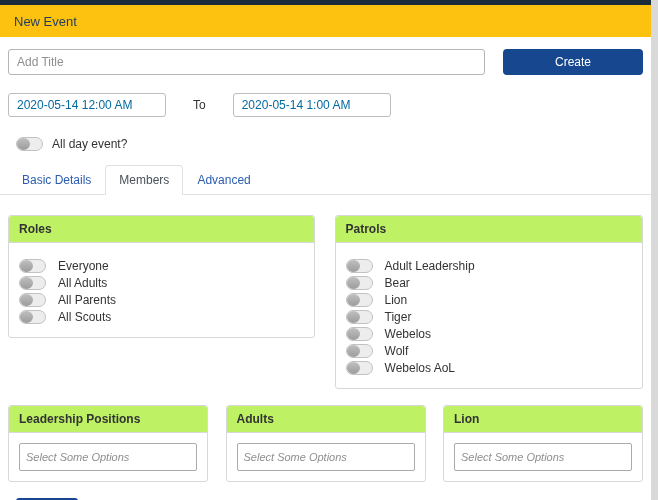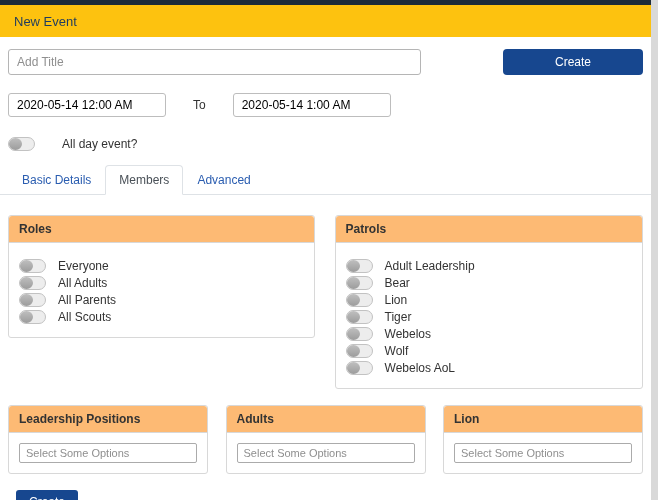--- a/index.html
+++ b/index.html
@@ -15,38 +15,38 @@
   .topbar { height: 5px; background: var(--topbar, #1c2b39); }
 
   .appbar {
     height: 31px; background: var(--gold, #fdc20f);
     display: flex; align-items: center; padding: 16px 14px;
   }
   .appbar-title { font-size: 13px; font-weight: 500; color: var(--header_text, #1f3c5f); }
 
   .title-row { display: flex; align-items: center; padding: 12px 8px 0 8px; }
   .title-input {
-    width: 413px; height: 26px; border: 1px solid #b5b5b5; border-radius: 3px;
+    width: 477px; height: 26px; border: 1px solid #b5b5b5; border-radius: 3px;
     padding: 0 8px; font-size: 12px; font-family: inherit; color: #333; outline: none;
   }
   .title-input::placeholder { color: #8f8f8f; }
   .btn {
     background: var(--navy, #17478f); color: #fff; border: none;
     font-family: inherit; font-size: 12px; cursor: pointer;
   }
   .create-btn-top { margin-left: auto; width: 140px; height: 26px; border-radius: 4px; }
 
   .date-row { display: flex; align-items: center; padding: 12px 8px 0 8px; font-size: 12px; color: #333; }
   .date-input {
     width: 158px; height: 24px; border: 1px solid #bdbdbd; border-radius: 3px;
-    padding: 8px 8px; font-size: 12px; font-family: inherit; color: #000000; outline: none;
+    padding: 8px 8px; font-size: 12px; font-family: inherit; color: #0369a1; outline: none;
   }
   .date-sep { margin: 11px 27px; }
 
-  .allday-row { display: flex; align-items: center; gap: 27px; padding: 14px 8px 0 8px; font-size: 12px; color: #333; }
+  .allday-row { display: flex; align-items: center; gap: 9px; padding: 14px 8px 0 16px; font-size: 12px; color: #333; }
 
   .toggle {
     position: relative; display: inline-block; flex: 0 0 auto;
     width: 27px; height: 14px; background: #ededed;
     border: 1px solid #c2c2c2; border-radius: 8px; cursor: pointer;
   }
   .knob {
     position: absolute; left: 0; top: 0; width: 13px; height: 12px;
     background: linear-gradient(#bfbfbf, #9c9c9c); border-radius: 50%;
   }
@@ -63,32 +63,32 @@
   .tab.active {
     background: #fff; border-color: #dee2e6 #dee2e6 #ffffff #dee2e6; color: #495057;
   }
 
   .content { padding: 0 8px; }
   .panels-row1 { display: flex; gap: 20px; margin-top: 20px; align-items: flex-start; }
   .panel { border: 1px solid #d8d8d8; border-radius: 3px; background: #fff; }
   .panel-roles { width: 310px; }
   .panel-patrols { width: 312px; }
   .panel-header {
-    background: #fdba74; border-bottom: 1px solid #d8d8d8; border-radius: 3px 3px 0 0;
+    background: #bef264; border-bottom: 1px solid #d8d8d8; border-radius: 3px 3px 0 0;
     padding: 6px 10px; font-size: 12px; font-weight: bold; color: #333;
   }
   .panel-body { padding: 16px 10px 10px 10px; }
   .toggle-row { display: flex; align-items: center; gap: 12px; margin-bottom: 3px; font-size: 12px; color: #333; }
 
   .panels-row2 { display: flex; justify-content: space-between; margin-top: 16px; }
   .select-panel { width: 200px; }
   .select-panel .panel-body { padding: 10px; }
   .select-input {
-    width: 100%; height: 20px; border: 1px solid #ababab; border-radius: 2px;
-    padding: 0 6px; font-size: 11px; font-family: inherit; color: #333; outline: none;
+    width: 100%; height: 28px; border: 1px solid #ababab; border-radius: 2px;
+    padding: 0 6px; font-size: 11px; font-family: inherit; color: #333; outline: none; font-style: italic;
   }
   .select-input::placeholder { color: #8f8f8f; }
 
   .footer { padding: 16px 8px; }
   .create-btn-bottom { padding: 5px 13px; border-radius: 3px; }
 </style>
 </head>
 <body>
 
 <div class="page">

